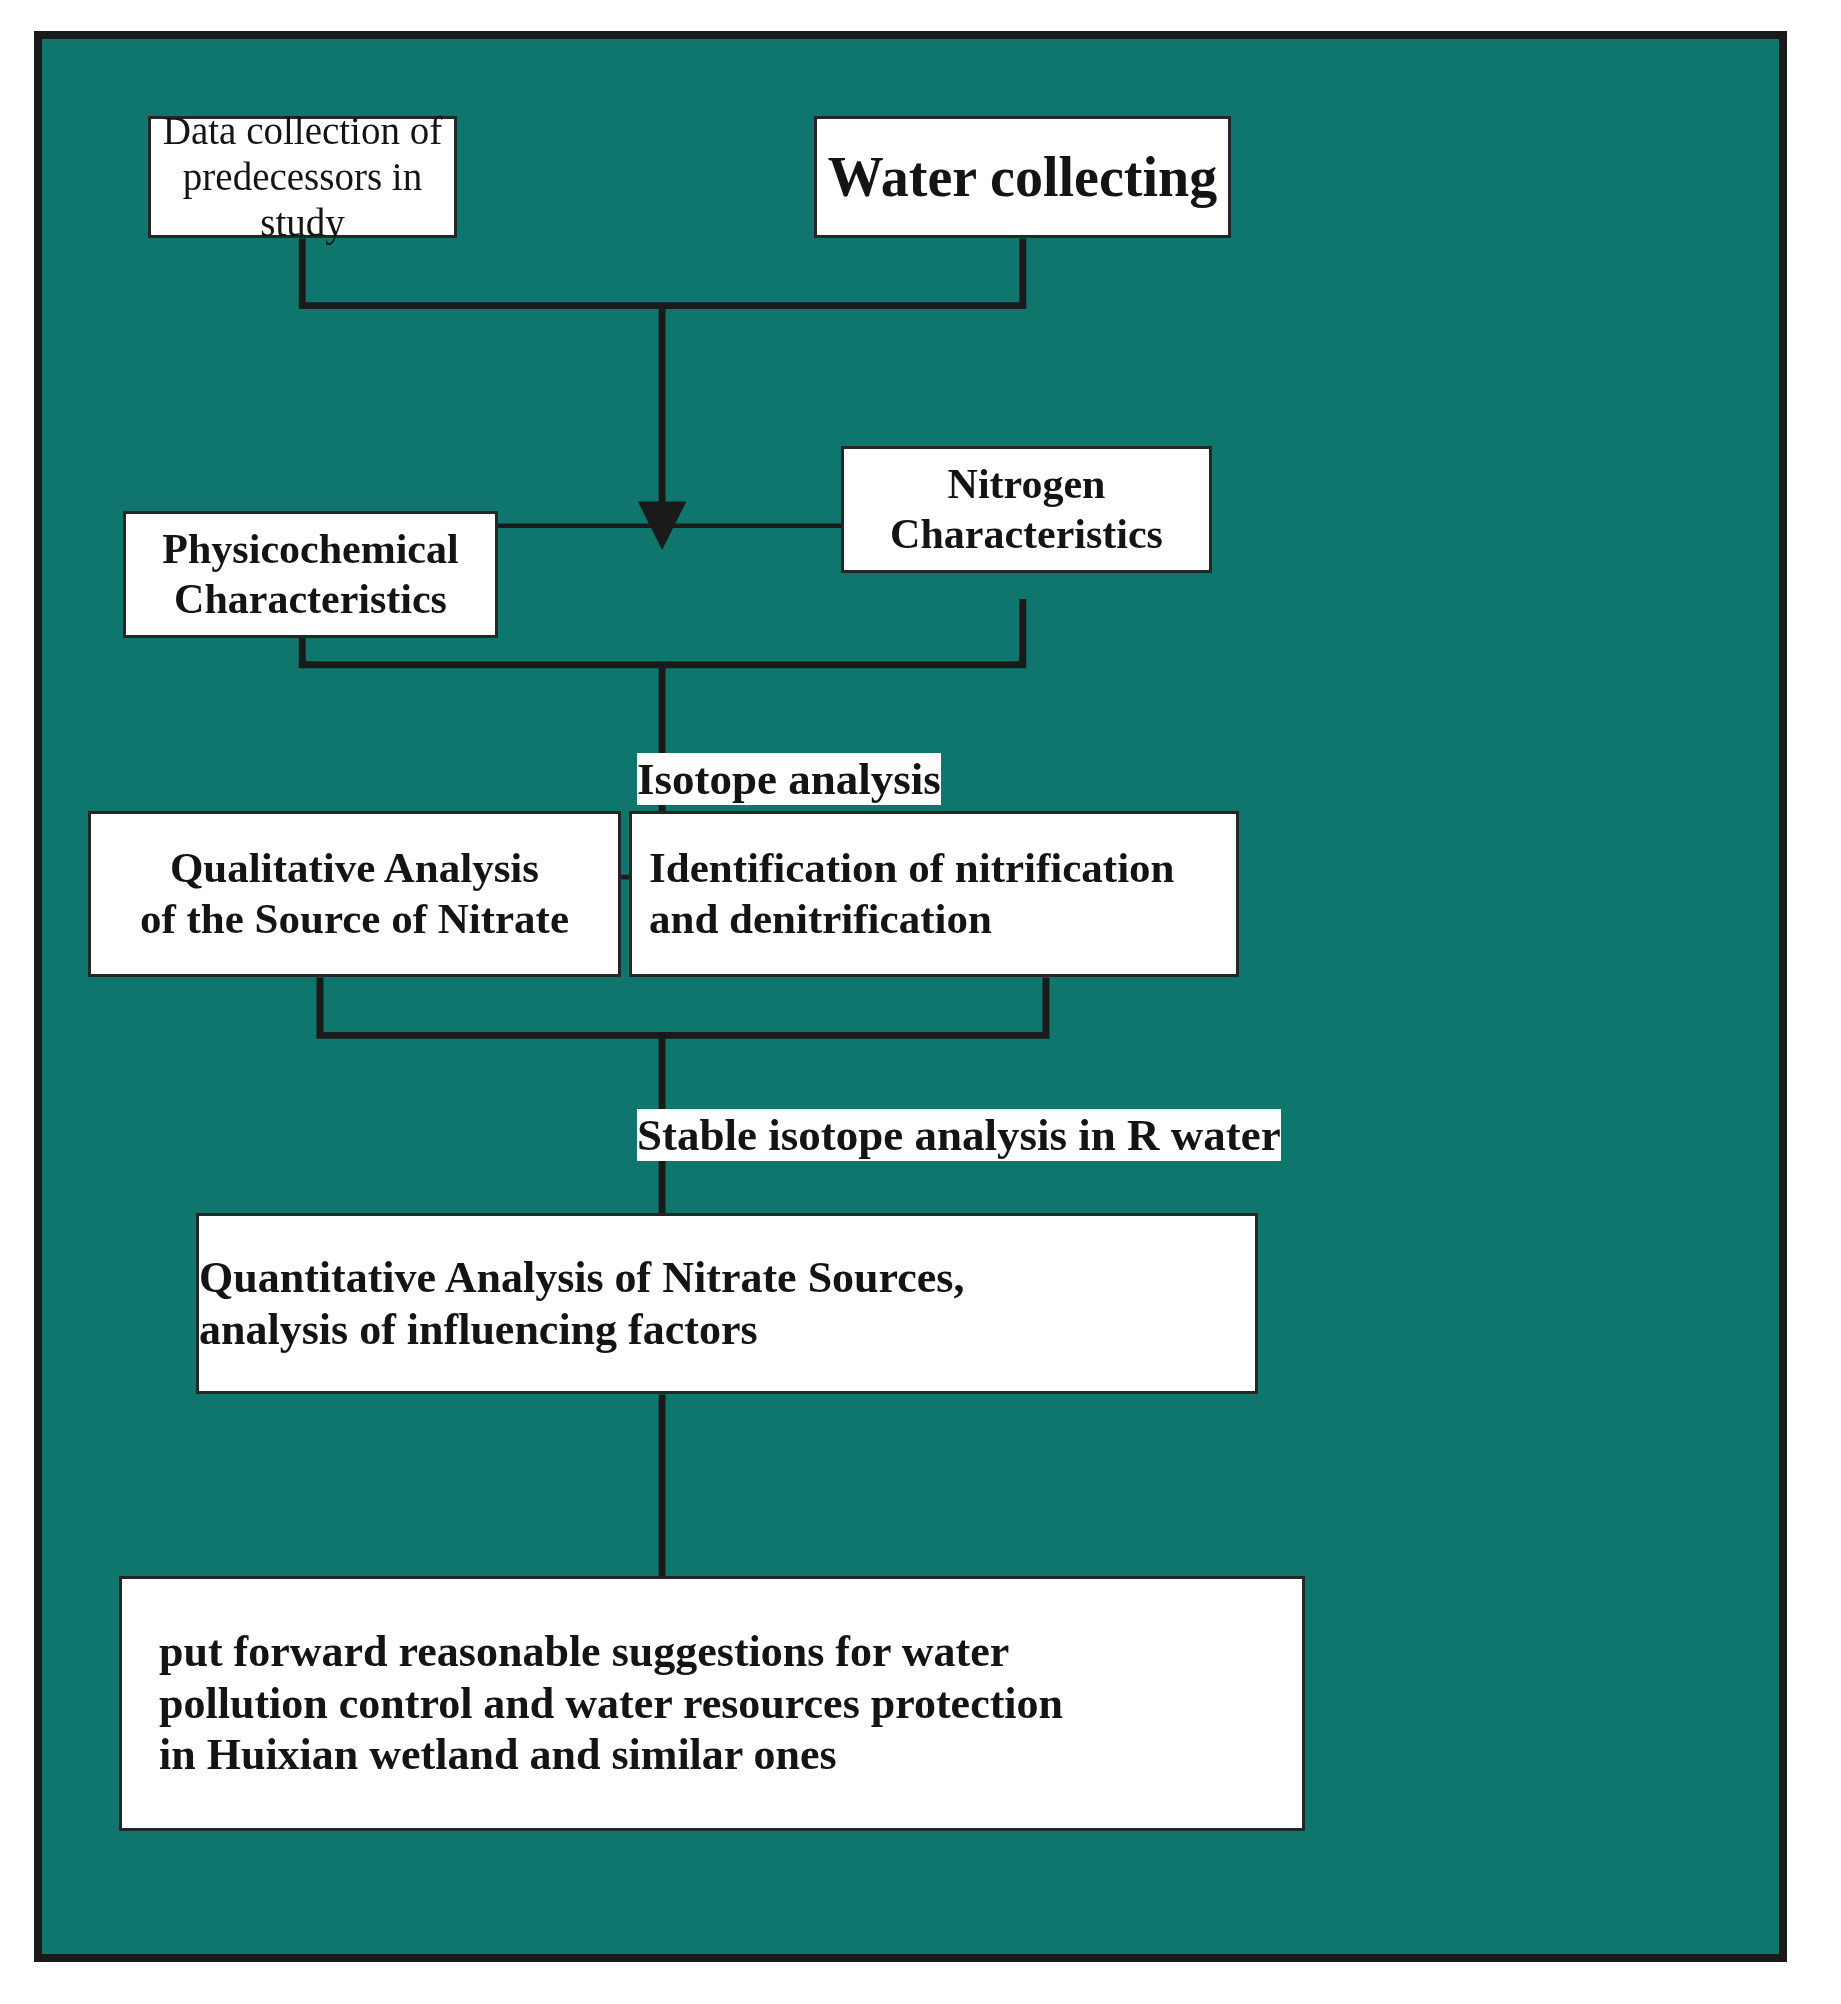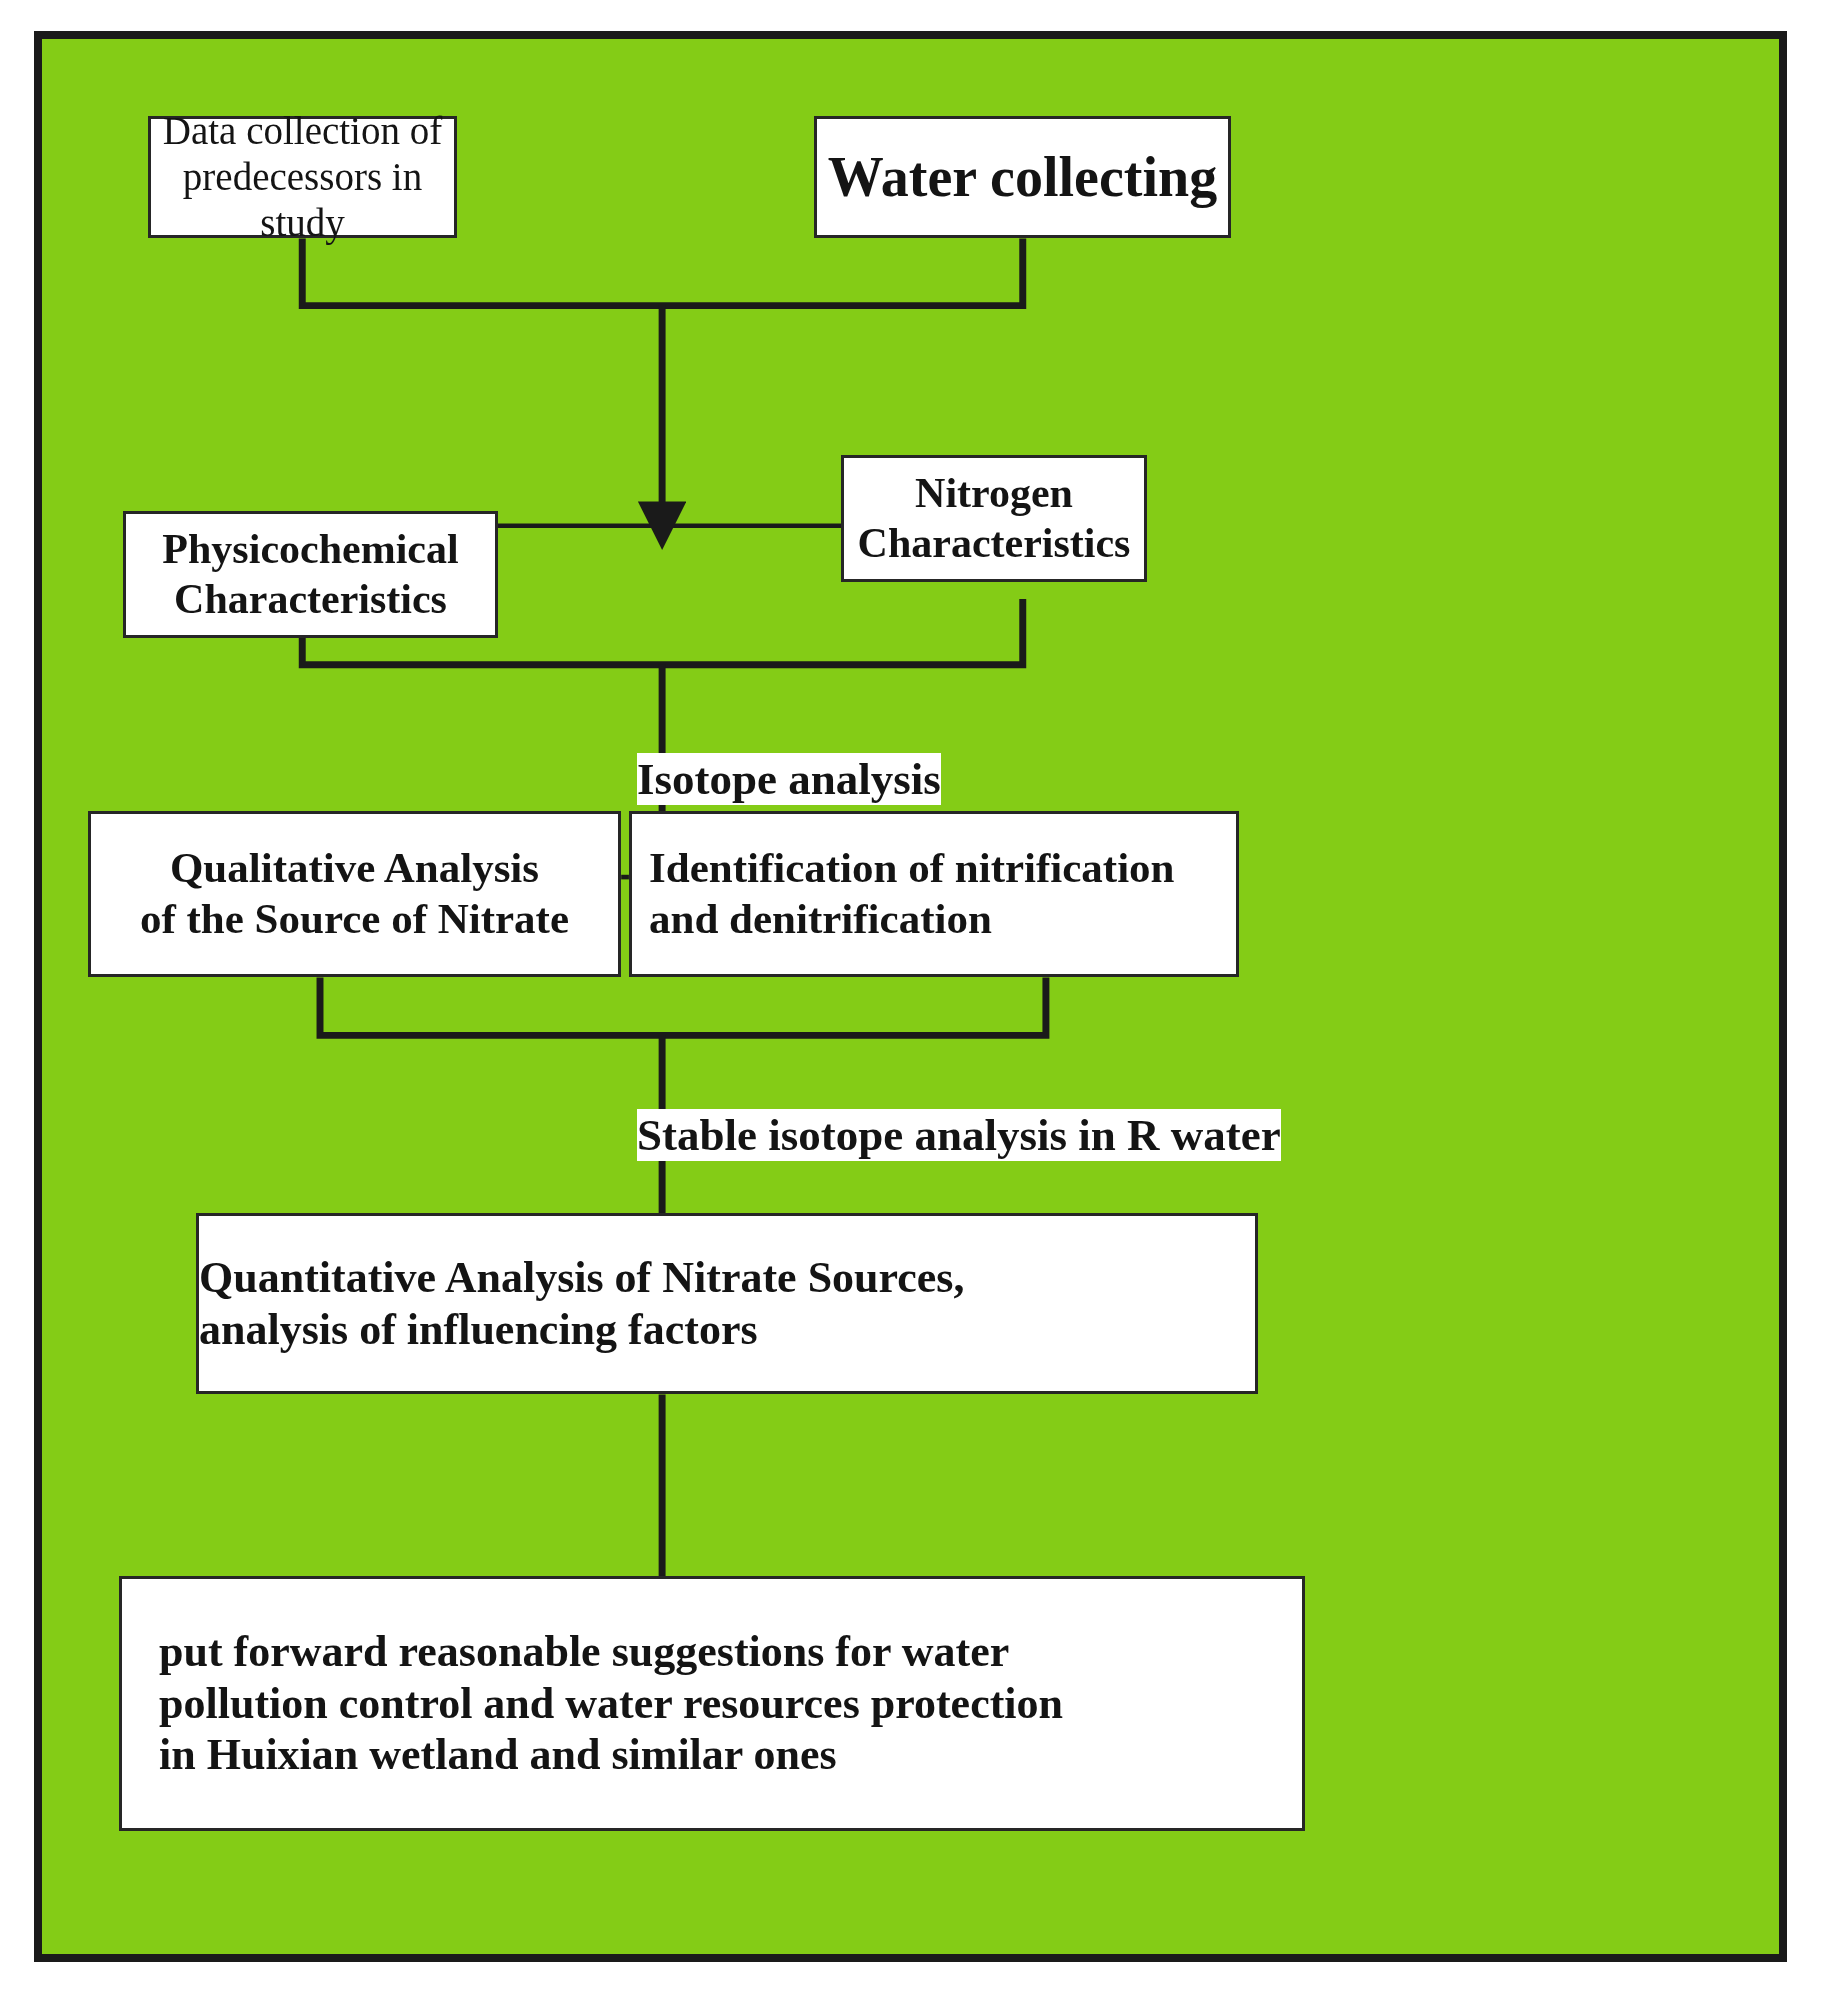--- a/index.html
+++ b/index.html
@@ -13,21 +13,21 @@
     font-family: "Liberation Serif", serif;
   }
   #frame {
     position: absolute;
     left: 34px;
     top: 31px;
     width: 1753px;
     height: 1931px;
     border: 8.5px solid #1a1a1a;
     box-sizing: border-box;
-    background: #84cc16;
+    background: #0f766e;
   }
   #canvas {
     position: absolute;
     left: 0;
     top: 0;
     width: 1753px;
     height: 1931px;
   }
   .box {
     position: absolute;
@@ -56,21 +56,21 @@
   }
   #box-water {
     left: 772px; top: 77px; width: 417px; height: 122px;
     font-size: 56px; font-weight: bold;
   }
   #box-physico {
     left: 81px; top: 432px; width: 375px; height: 127px;
     font-size: 42px; font-weight: bold; margin-top: 40px;
   }
   #box-nitrogen {
-    left: 799px; top: 416px; width: 306px; height: 127px;
+    left: 799px; top: 407px; width: 371px; height: 127px;
     font-size: 42px; font-weight: bold;
   }
   #box-qual {
     left: 46px; top: 772px; width: 533px; height: 166px;
     font-size: 43px; font-weight: bold;
   }
   #box-ident {
     left: 587px; top: 772px; width: 610px; height: 166px;
     font-size: 43px; font-weight: bold;
     justify-content: flex-start;

